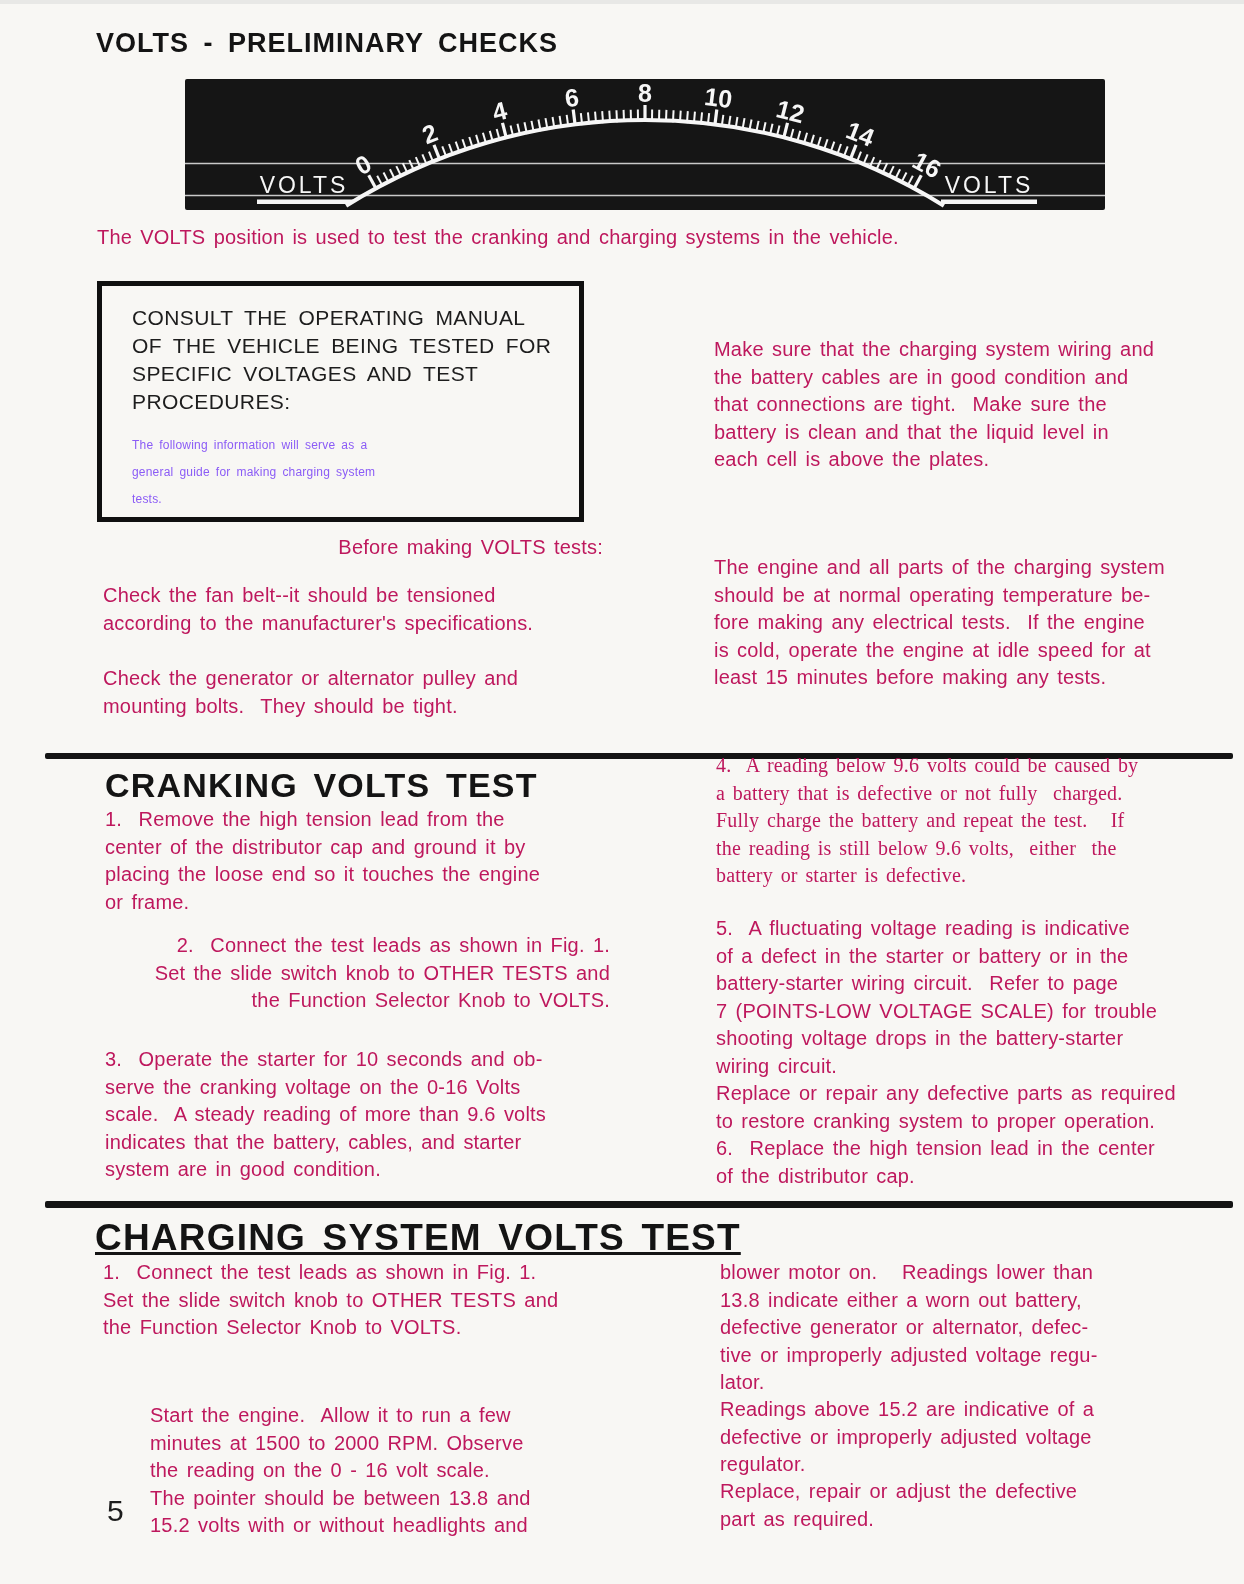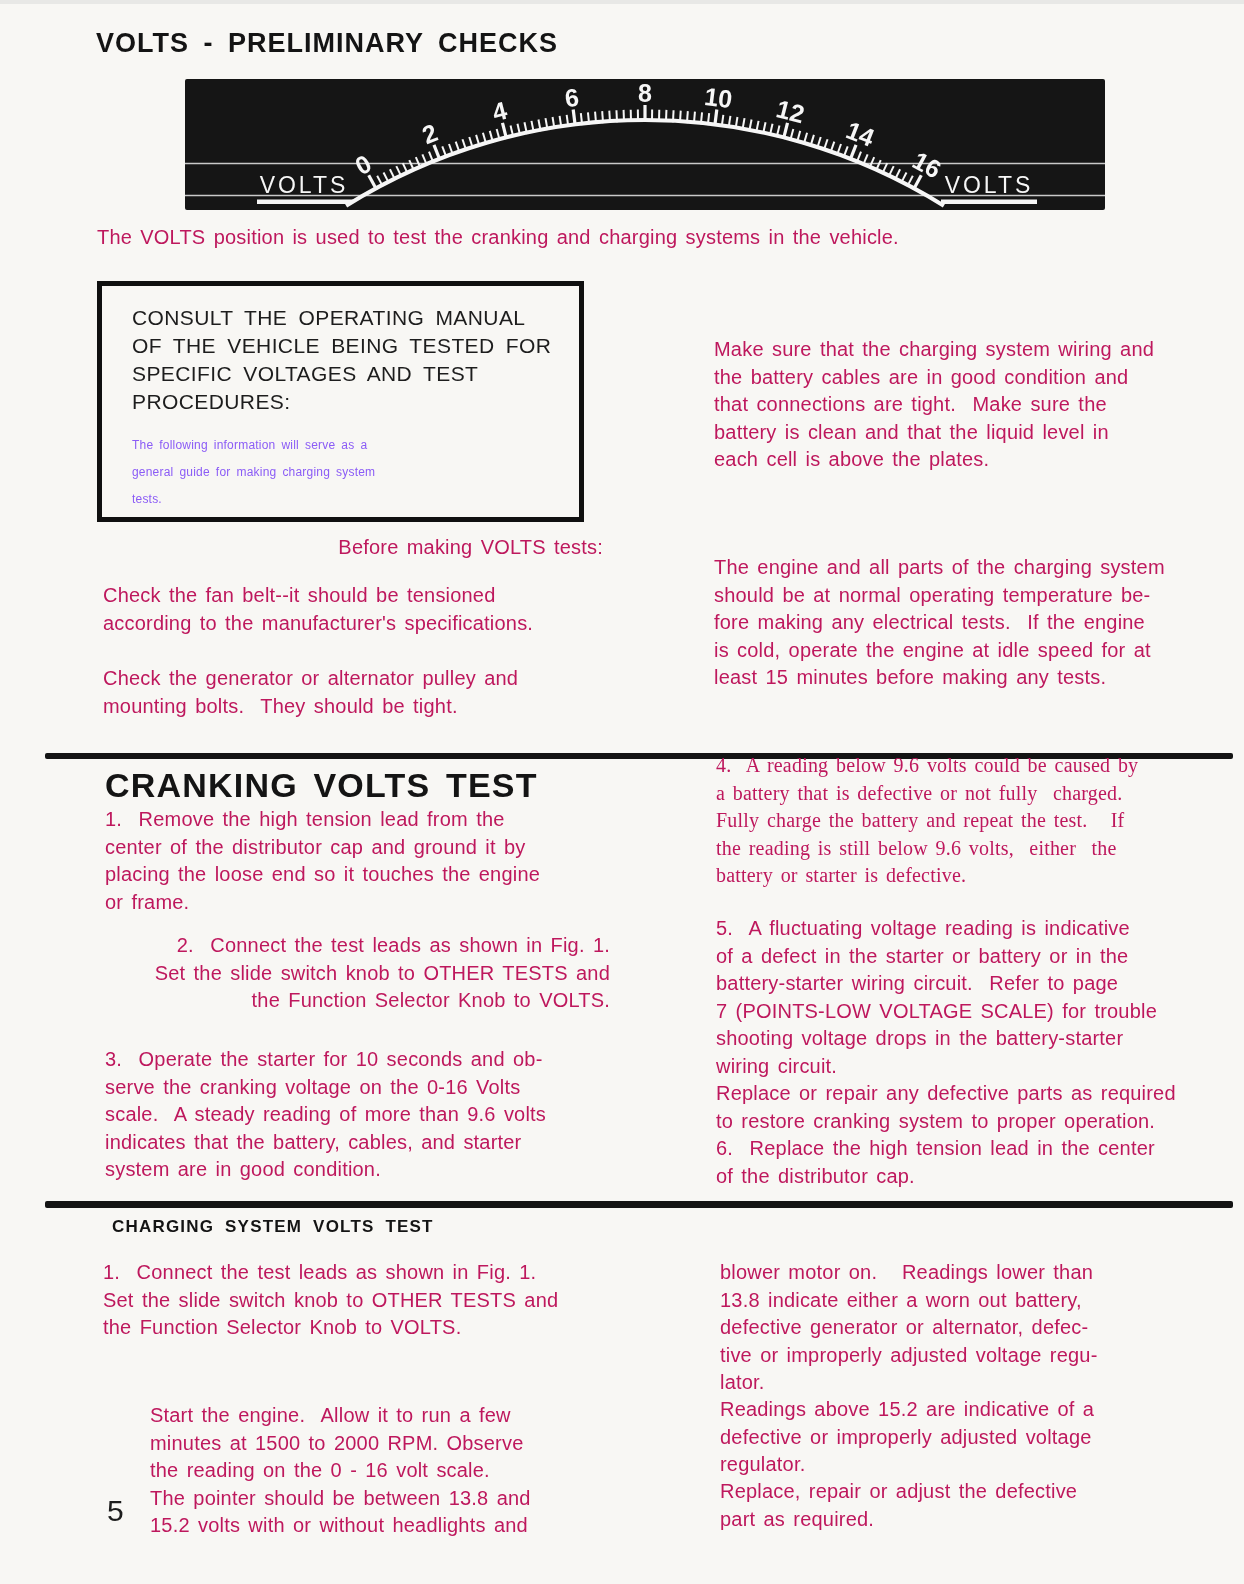--- a/index.html
+++ b/index.html
@@ -207,21 +207,21 @@
 7 (POINTS-LOW VOLTAGE SCALE) for trouble
 shooting voltage drops in the battery-starter
 wiring circuit.</p>
   <p class="para" style="left:716px;top:1076px;width:510px;">Replace or repair any defective parts as required
 to restore cranking system to proper operation.</p>
   <p class="para" style="left:716px;top:1131px;width:510px;">6.&nbsp; Replace the high tension lead in the center
 of the distributor cap.</p>
 
   <div class="rule" style="top:1197px;height:7px;"></div>
 
-  <h2 class="section-heading" style="left:112px;top:1213px;font-size:17px;">CHARGING SYSTEM VOLTS TEST</h2>
+  <h2 class="section-heading" style="left:95px;top:1213px;font-size:37px;text-decoration:underline;">CHARGING SYSTEM VOLTS TEST</h2>
   <p class="para" style="left:103px;top:1255px;width:510px;">1.&nbsp; Connect the test leads as shown in Fig. 1.
 Set the slide switch knob to OTHER TESTS and
 the Function Selector Knob to VOLTS.</p>
   <p class="para" style="left:150px;top:1398px;width:445px;">Start the engine.&nbsp; Allow it to run a few
 minutes at 1500 to 2000 RPM. Observe
 the reading on the 0 - 16 volt scale.
 The pointer should be between 13.8 and
 15.2 volts with or without headlights and</p>
 
   <p class="para" style="left:720px;top:1255px;width:490px;">blower motor on.&nbsp;&nbsp; Readings lower than

